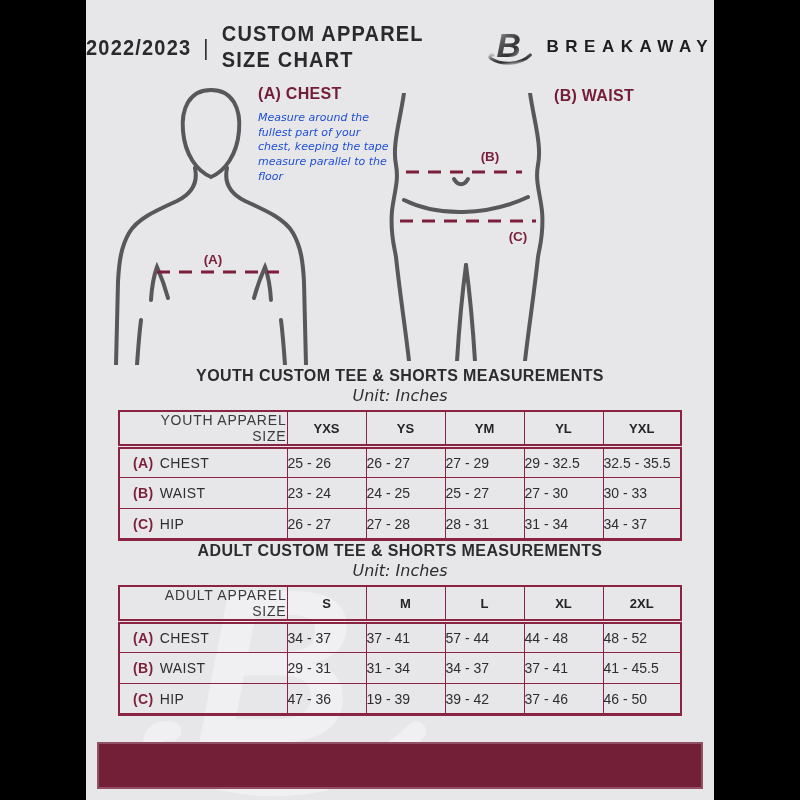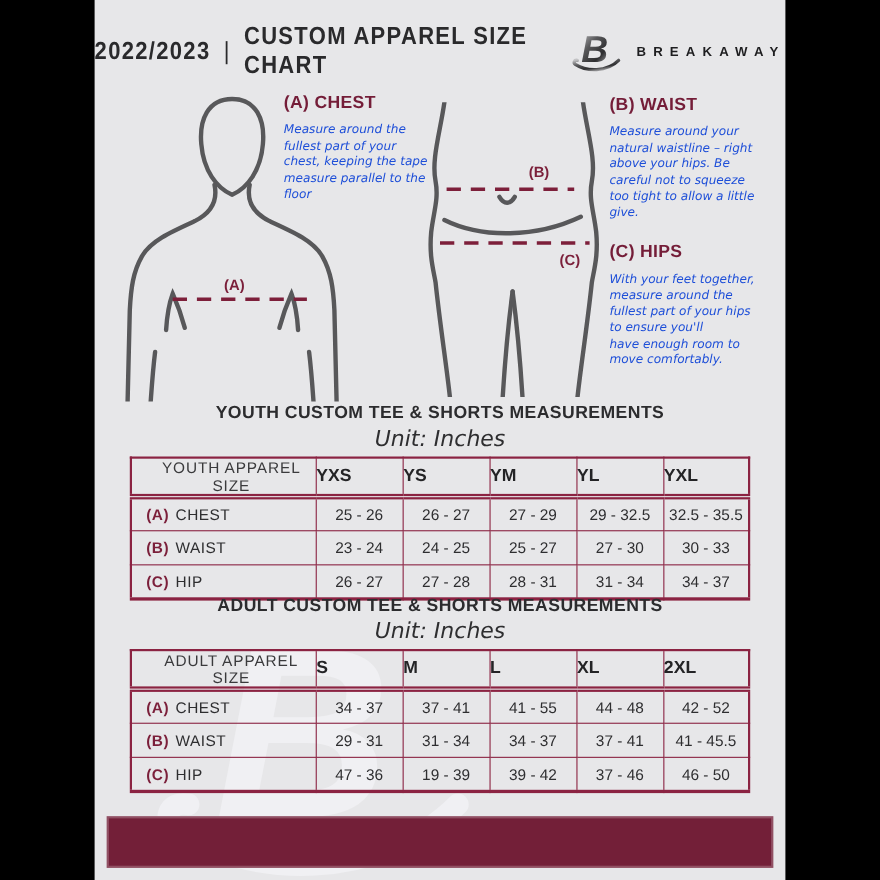--- a/index.html
+++ b/index.html
@@ -10,49 +10,49 @@
           background:#e7e7e9; overflow:hidden; }
 
   
   .hdr { position:absolute; top:24px; left:0; right:0; height:46px;
          display:flex; align-items:center; justify-content:center; gap:28px; z-index:3; }
   .hdr-title { display:flex; align-items:center; gap:11px;
                font-size:20px; font-weight:700; letter-spacing:1.2px; color:#2a2a2c;
                transform:scaleY(1.12); }
   .hdr-sep { font-weight:400; font-size:20px; color:#2a2a2c; padding:0 1px; }
   .brand-wrap { display:flex; align-items:center; gap:10px; }
-  .brand-name { font-size:12px; font-weight:700; letter-spacing:6.5px; color:#1e1e20; }
+  .brand-name { font-size:17px; font-weight:700; letter-spacing:6.5px; color:#1e1e20; }
   .logo-svg { display:block; }
 
   
   .guide { position:absolute; top:75px; left:0; width:100%; height:300px; z-index:1; }
   .fig { position:absolute; }
   .guide-text { position:absolute; }
   .guide-h { font-size:16px; font-weight:700; color:#741d38; letter-spacing:0.3px; margin-bottom:8px; }
   .guide-p { font-size:11px; font-style:italic; line-height:1.33; color:#1d4ed8;
              font-family:"DejaVu Sans", sans-serif; white-space:pre-line; }
   .t-chest { left:172px; top:10px; width:133px; }
   .t-waist { left:468px; top:12px; width:140px; }
   .t-hips  { left:468px; top:146px; width:142px; }
 
   
   .tbl-sec { position:absolute; left:0; width:100%; z-index:2; }
   .sec-youth { top:367px; }
   .sec-adult { top:542px; }
   .tbl-title { text-align:center; font-size:16px; font-weight:700; letter-spacing:0.4px; color:#2c2c2e; }
-  .tbl-unit  { text-align:center; font-size:20px; font-style:italic; color:#2e2e30; margin-top:1px;
+  .tbl-unit  { text-align:center; font-size:16px; font-style:italic; color:#2e2e30; margin-top:1px;
                font-family:"DejaVu Sans", sans-serif; }
   table.size { width:562px; margin:5px auto 0; border-collapse:collapse; table-layout:fixed;
                border:2px solid #8b2342; border-bottom-width:3px; }
   table.size th, table.size td { border:1.5px solid #8b2342; }
   table.size thead th { border-bottom:5px double #8b2342; height:33px;
-                        font-size:16px; font-weight:700; color:#242426; text-align:left; }
-  table.size thead th.first { text-align:center; padding-left:14px;
+                        font-size:13px; font-weight:700; color:#242426; text-align:center; }
+  table.size thead th.first { text-align:right; padding-left:14px;
                         font-size:14px; font-weight:400; letter-spacing:0.8px; color:#3a3a3c; }
-  table.size td { height:31px; font-size:14px; color:#2e2e30; text-align:center; }
+  table.size td { height:31px; font-size:14px; color:#2e2e30; text-align:left; }
   td.rowlabel { text-align:left !important; padding-left:13px; font-size:15px;
                 letter-spacing:0.4px; color:#3a3a3c; }
   .pfx { font-weight:700; color:#7b1f3a; margin-right:6px; }
 
   
   .footer-bar { position:absolute; left:11px; top:742px; width:606px; height:47px;
                 background:#731f38; border:2px solid rgba(255,255,255,0.22); z-index:4; }
 
   
   .watermark { position:absolute; left:46px; top:530px; z-index:0; color:#f0f0f3; }
@@ -121,26 +121,20 @@
         <text class="marker-txt" x="104" y="68" text-anchor="middle">(B)</text>
         <text class="marker-txt" x="132" y="148" text-anchor="middle">(C)</text>
       </svg>
 
       <div class="guide-text t-chest">
         <div class="guide-h">(A) CHEST</div>
         <div class="guide-p">Measure around the fullest part of your chest, keeping the tape measure parallel to the floor</div>
       </div>
       <div class="guide-text t-waist">
         <div class="guide-h">(B) WAIST</div>
-        <div class="guide-p">Measure around your natural waistline – right above your hips. Be careful not to squeeze too tight to allow a little give.</div>
-      </div>
-      <div class="guide-text t-hips">
-        <div class="guide-h">(C) HIPS</div>
-        <div class="guide-p">With your feet together, measure around the fullest part of your hips to ensure you'll
-have enough room to move comfortably.</div>
       </div>
     </div>
 
     <section class="tbl-sec sec-youth">
       <div class="tbl-title">YOUTH CUSTOM TEE &amp; SHORTS MEASUREMENTS</div>
       <div class="tbl-unit">Unit: Inches</div>
       <table class="size">
         <colgroup>
             <col style="width:168px">
             <col style="width:79px">
@@ -212,23 +206,23 @@
             <th>XL</th>
             <th>2XL</th>
           </tr>
         </thead>
         <tbody>
 
             <tr>
               <td class="rowlabel"><span class="pfx">(A)</span><span>CHEST</span></td>
               <td>34 - 37</td>
               <td>37 - 41</td>
-              <td>41 - 55</td>
+              <td>57 - 44</td>
               <td>44 - 48</td>
-              <td>42 - 52</td>
+              <td>48 - 52</td>
             </tr>
 
             <tr>
               <td class="rowlabel"><span class="pfx">(B)</span><span>WAIST</span></td>
               <td>29 - 31</td>
               <td>31 - 34</td>
               <td>34 - 37</td>
               <td>37 - 41</td>
               <td>41 - 45.5</td>
             </tr>

